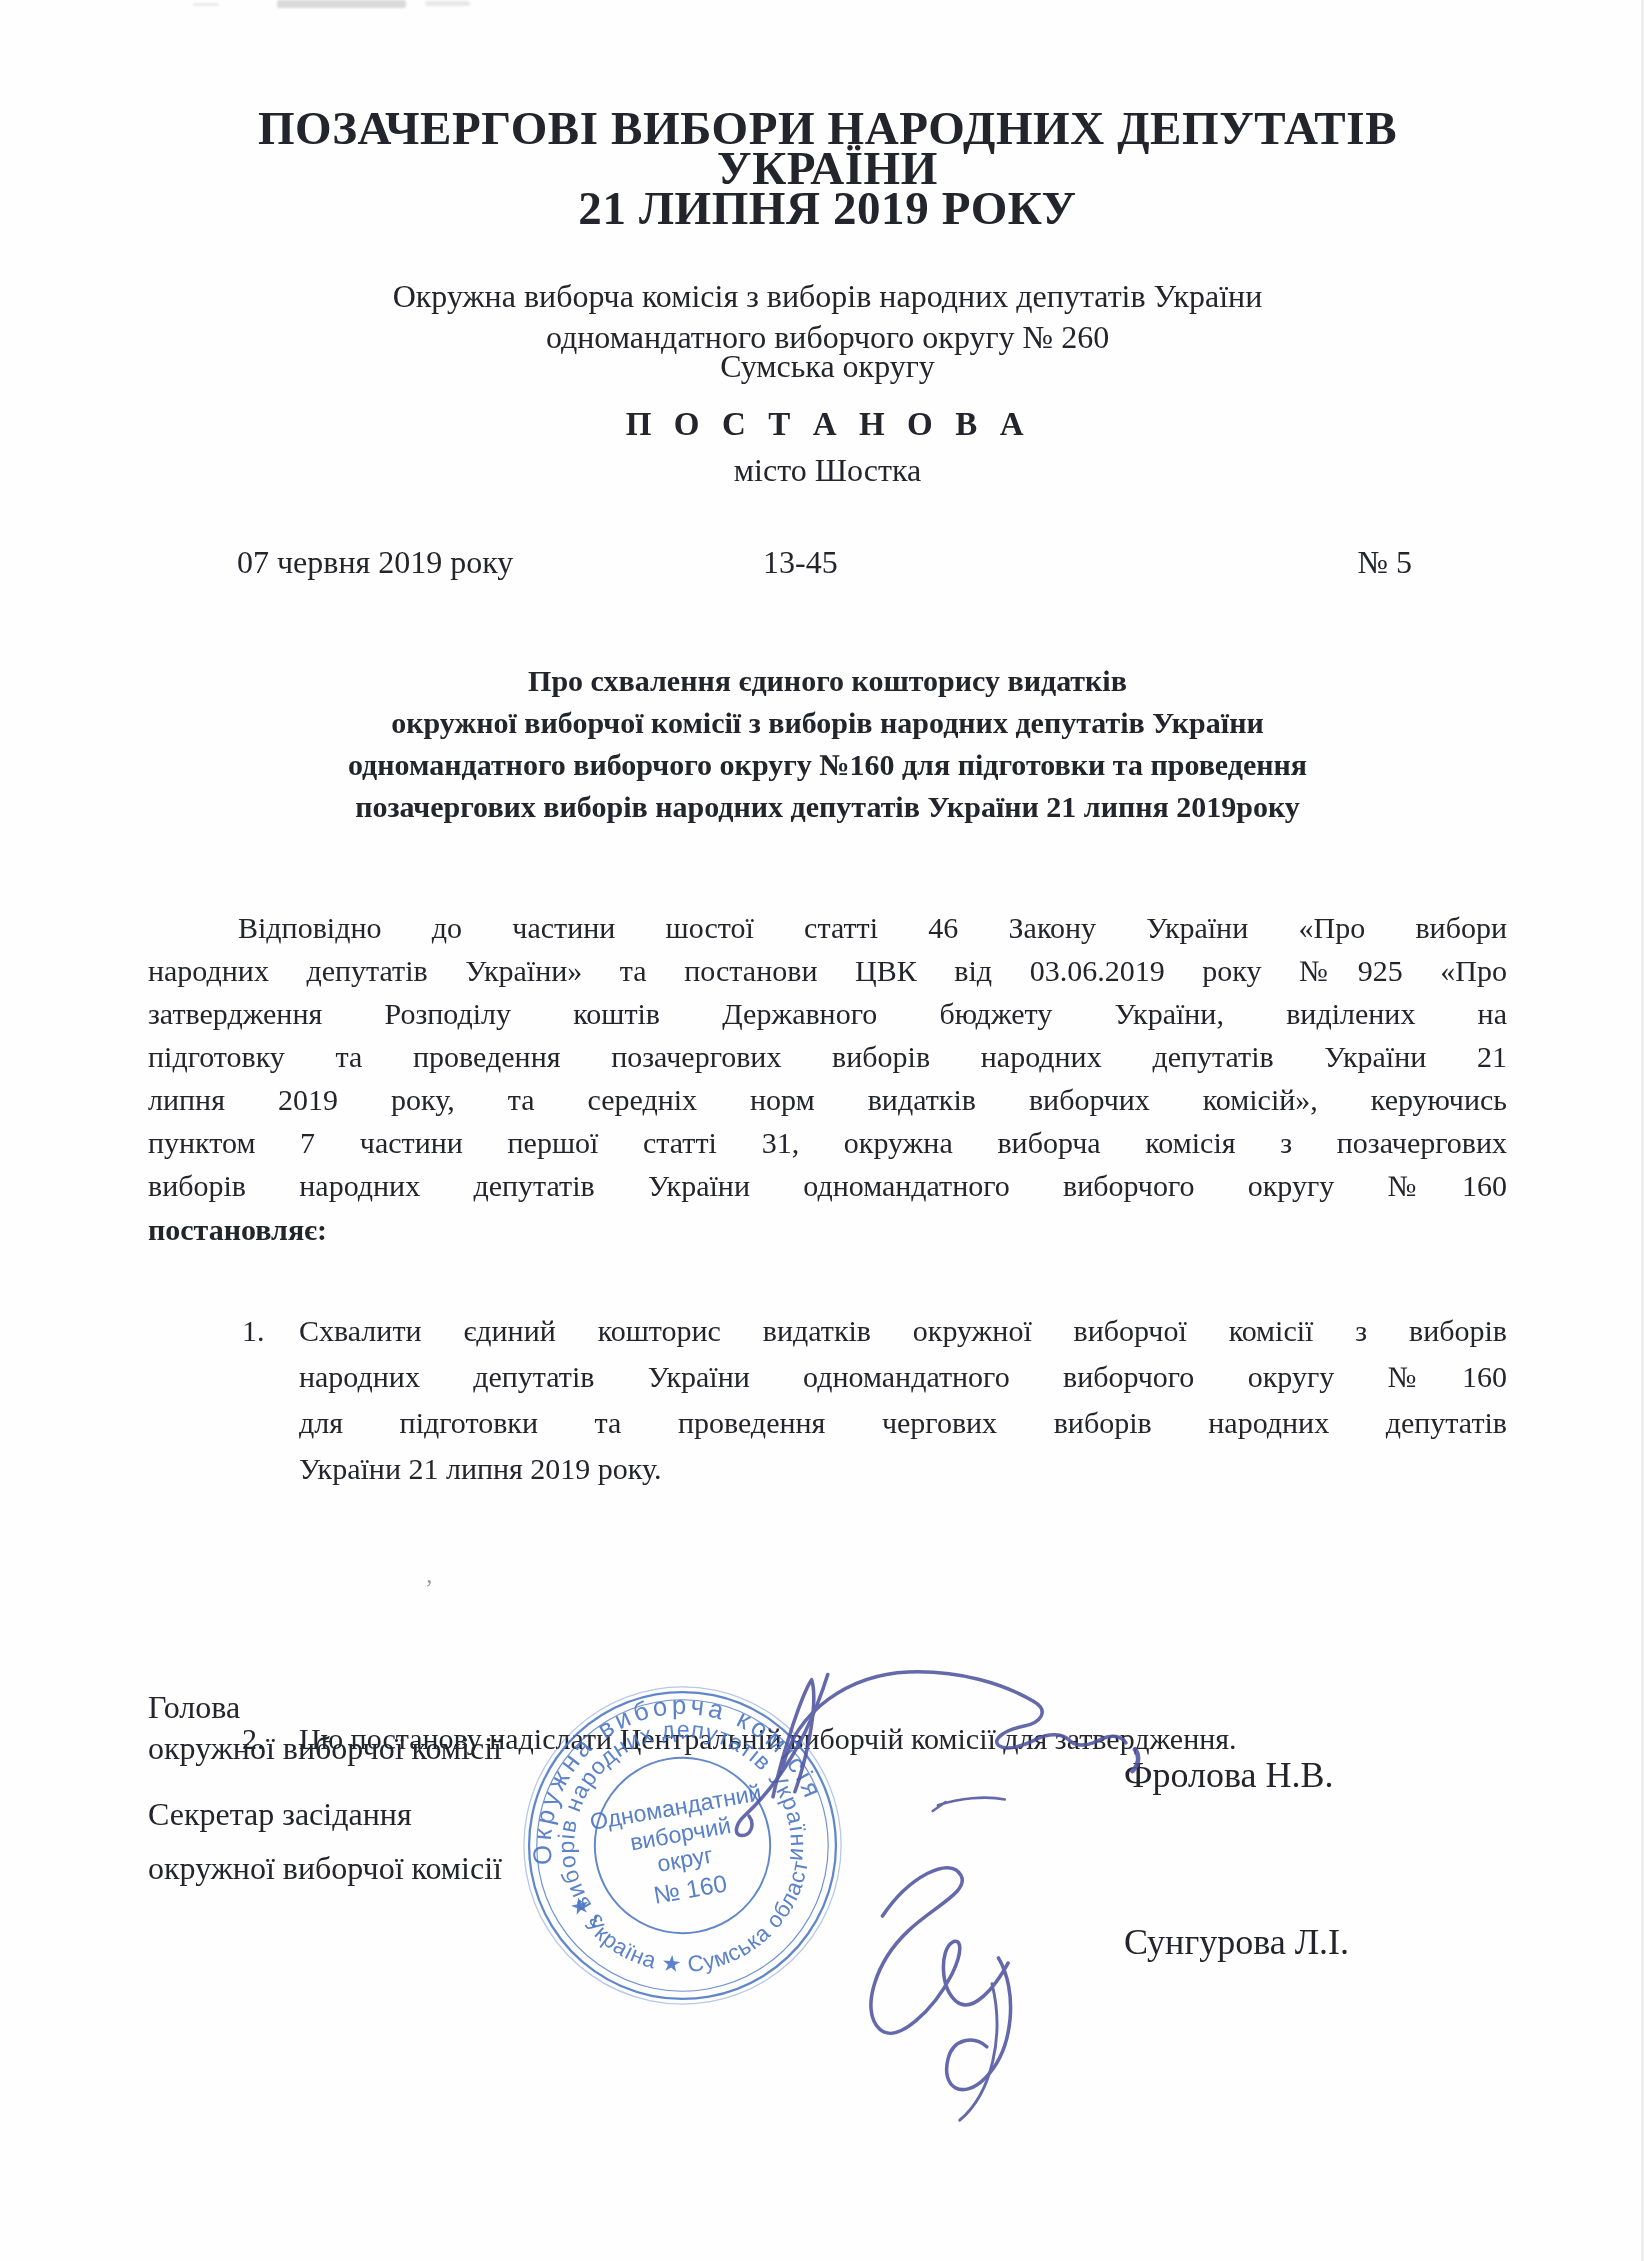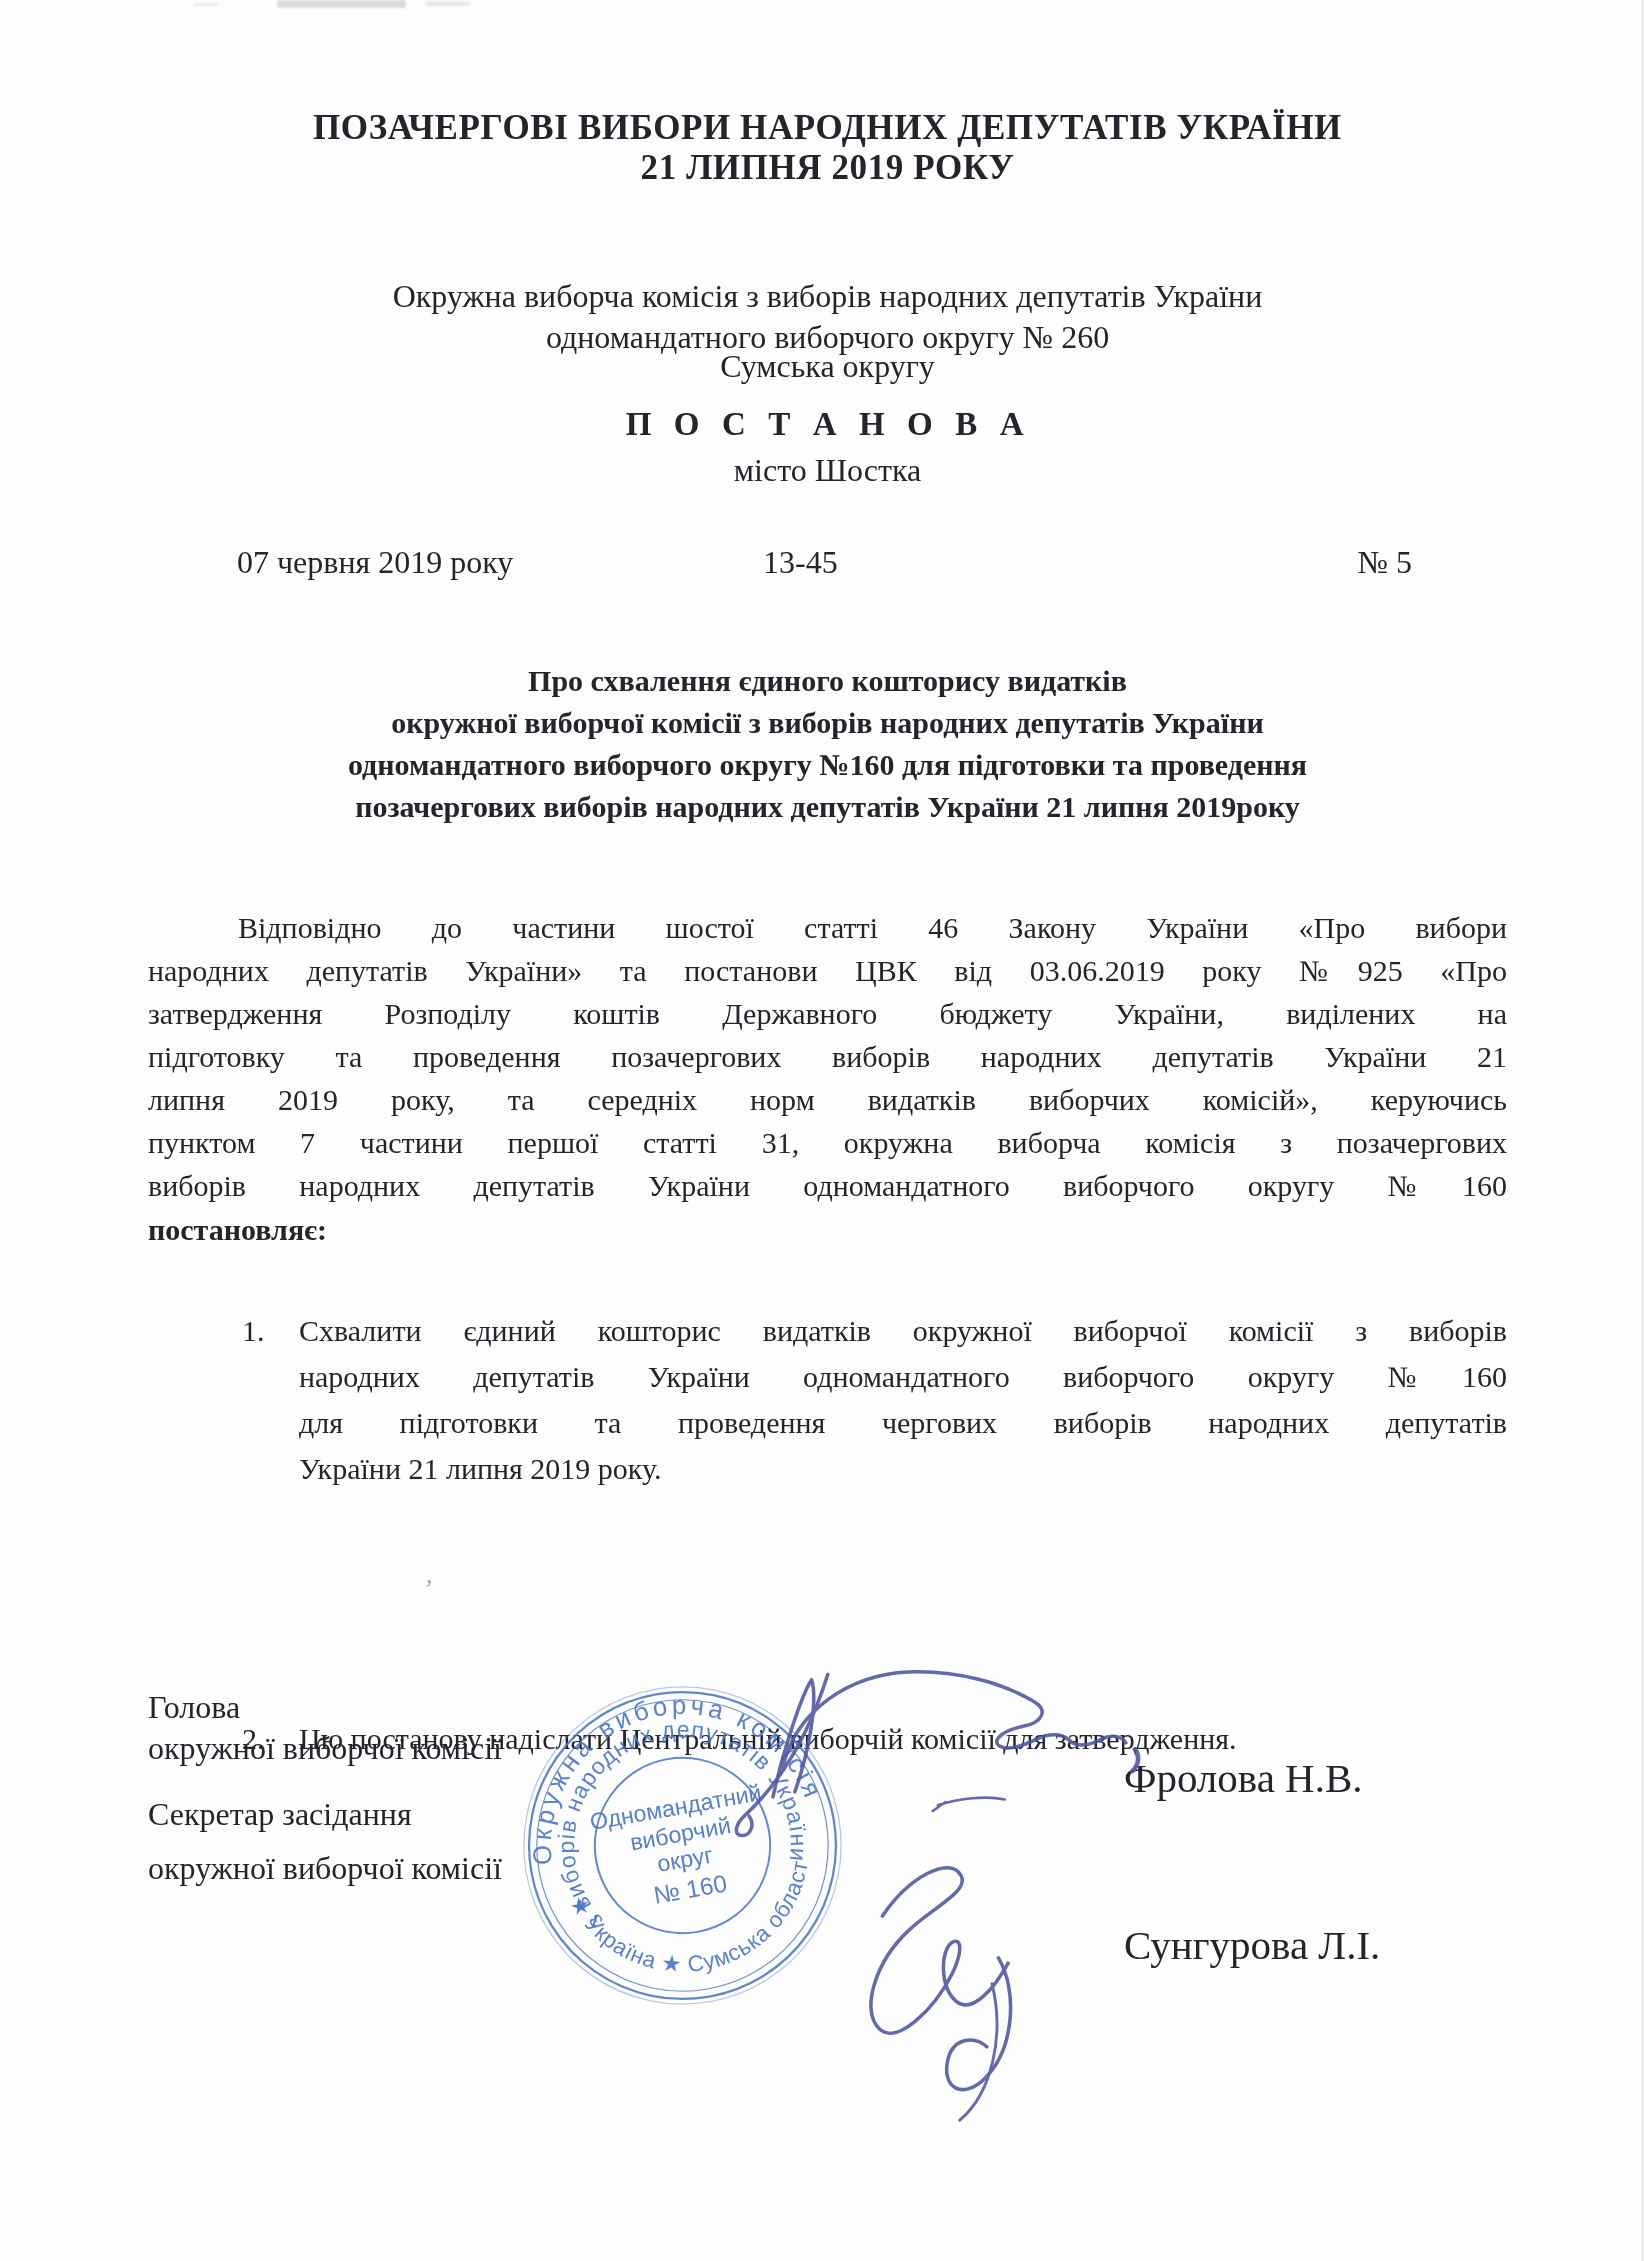--- a/index.html
+++ b/index.html
@@ -4,41 +4,41 @@
 <style>
   html,body { margin:0; padding:0; background:#e8e8e8; }
   .page {
     position:relative; width:1644px; height:2261px; background:#fefefe;
     font-family:"Liberation Serif","DejaVu Serif",serif;
     color:var(--text,#23242c); overflow:hidden;
   }
   .abs { position:absolute; }
   .col { position:absolute; left:148px; width:1359px; }
   .centered { text-align:center; }
-  .title-line { font-size:35px; font-weight:bold; line-height:40px; letter-spacing:0.6px; }
+  .title-line { font-size:47px; font-weight:bold; line-height:40px; letter-spacing:0.6px; }
   .comm-line { font-size:32px; line-height:41px; }
   .region { font-size:32px; }
   .doctype { font-size:33px; font-weight:bold; letter-spacing:5.8px; word-spacing:2.6px; }
   .city { font-size:32px; }
   .meta-row { height:40px; font-size:32px; }
   .meta-row span { position:absolute; top:0; white-space:nowrap; }
   .subject-line { font-size:30px; font-weight:bold; line-height:42px; text-align:center; }
   .jline {
     font-size:30px; line-height:43px; text-align:justify; text-align-last:justify;
     white-space:normal; width:100%;
   }
   .jline.first { text-indent:90px; }
   .lline { font-size:30px; line-height:43px; text-align:left; }
   .resolve { font-size:30px; font-weight:bold; line-height:45px; }
   .list-item { position:relative; }
   .item-num { position:absolute; left:94px; top:0; font-size:30px; line-height:46px; }
   .item-text { margin-left:151px; }
   .item-text .jline, .item-text .lline { line-height:46px; }
   .sig-label { font-size:32px; line-height:36px; white-space:nowrap; }
-  .sig-name { font-size:41px; white-space:nowrap; }
+  .sig-name { font-size:36px; white-space:nowrap; }
   .stamp-svg { position:absolute; color:var(--stamp-blue,#4a75c5); }
   .ink-svg { position:absolute; color:var(--ink-blue,#4e55a0); }
   .scan-smudge { position:absolute; background:#9a9a9a; opacity:.35; filter:blur(1.3px); border-radius:2.6px; }
   .edge-shade { position:absolute; right:0; top:0; width:3.2px; height:100%; background:rgba(60,60,60,.08); }
   .stray-mark { position:absolute; font-size:24.5px; color:#4a4a55; opacity:.55; }
 </style>
 </head>
 <body>
 
 <div class="page">

